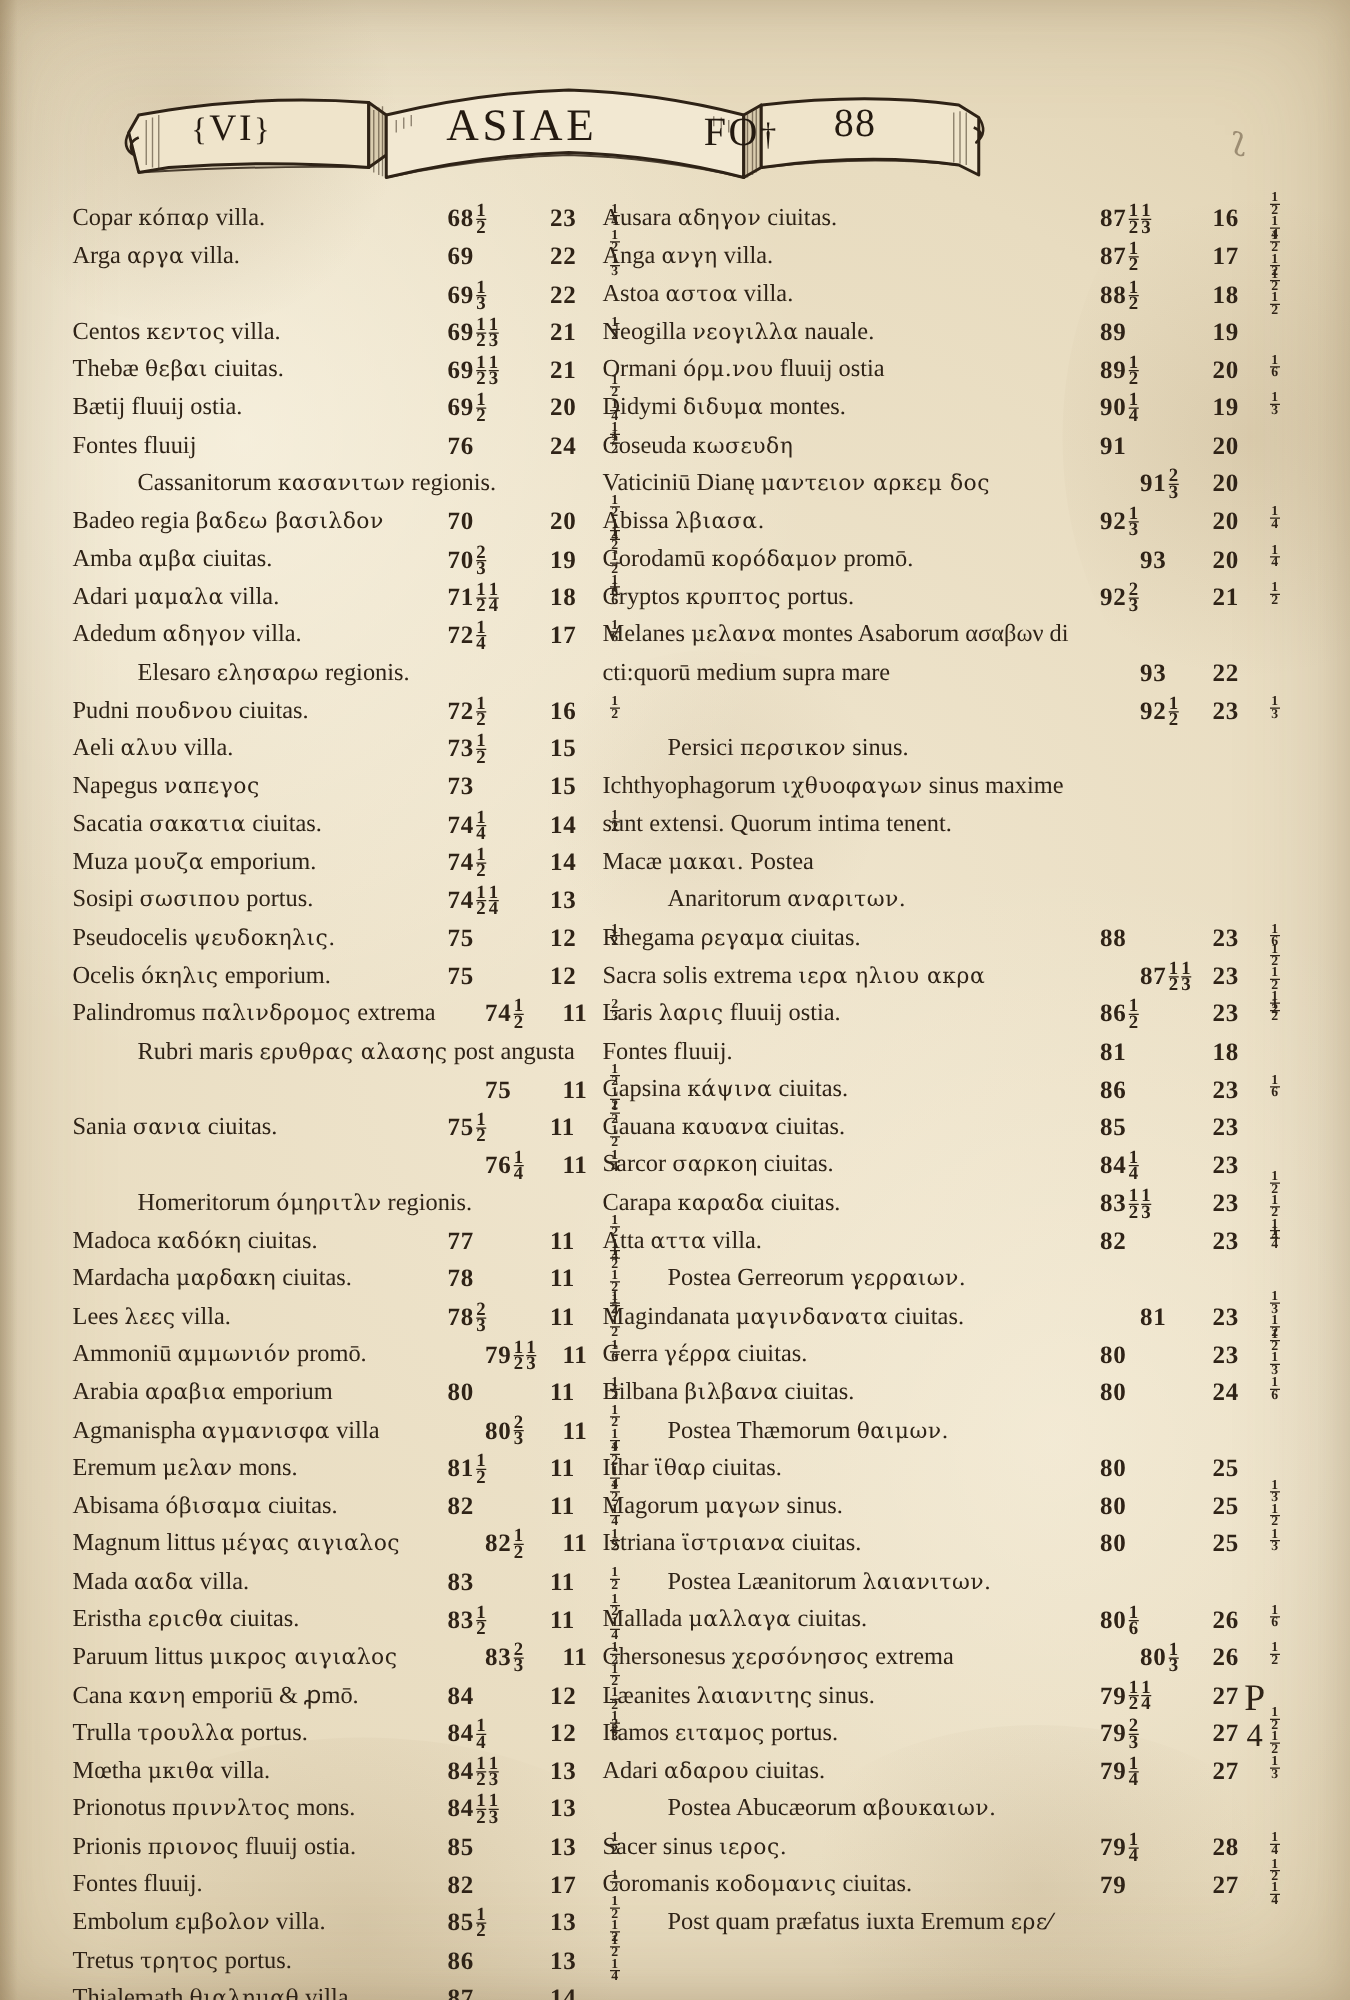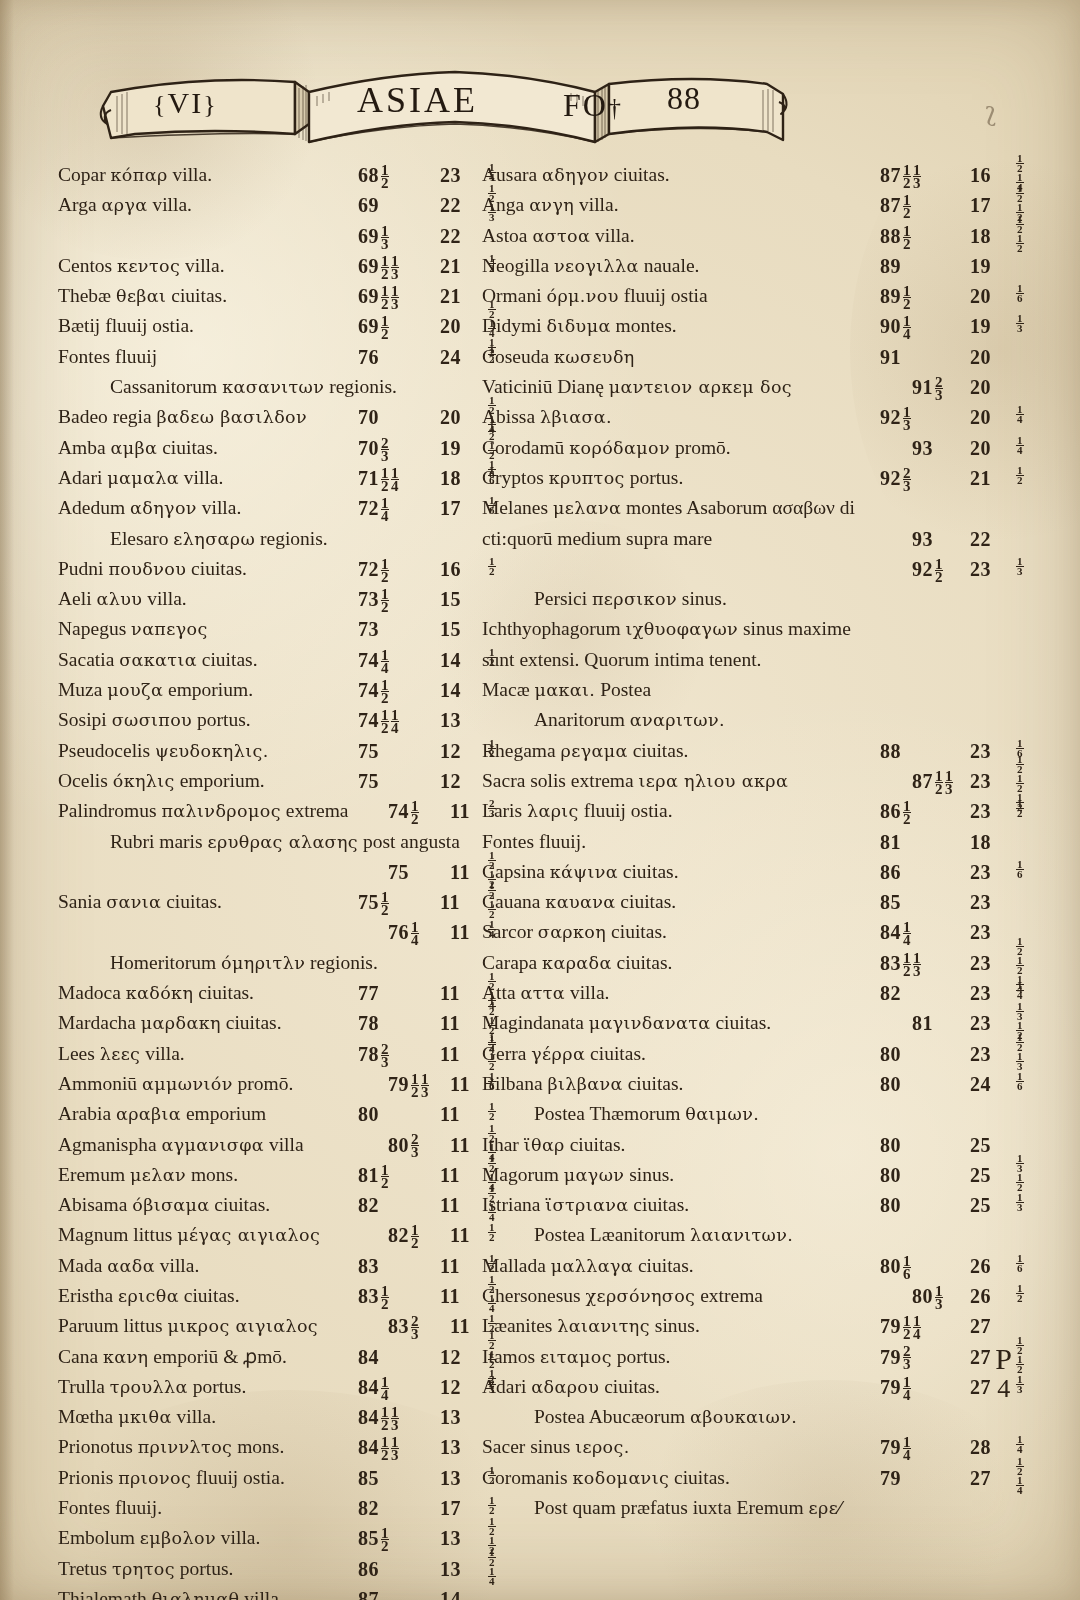--- a/index.html
+++ b/index.html
@@ -775,20 +775,21 @@
       </div>
       <div class="row">
         <span class="nm"><span class="lat">Atta</span> <span class="grk">αττα</span> <span class="tail">villa.</span></span>
         <span class="c1">82</span>
         <span class="c2">23</span>
         <span class="c3"><span style="display:inline-block;line-height:8px;"><span class="fr" style="display:block;margin:0;">
               <span class="u">1</span>
               <span>4</span>
             </span></span></span>
       </div>
+      <div class="head"><span class="lat">Postea Gerreorum</span> <span class="grk">γερραιων.</span></div>
       <div class="row">
         <span class="nm"><span class="lat">Magindanata</span> <span class="grk">μαγινδανατα</span> <span class="tail">ciuitas.</span></span>
         <span class="c1" style="left: 430px;">81</span>
         <span class="c2">23</span>
         <span class="c3" style="top: -5px;"><span style="display:inline-block;line-height:8px;"><span class="fr" style="display:block;margin:0;">
               <span class="u">1</span>
               <span>3</span>
             </span><span class="fr" style="display:block;margin:0;">
               <span class="u">1</span>
               <span>2</span>

